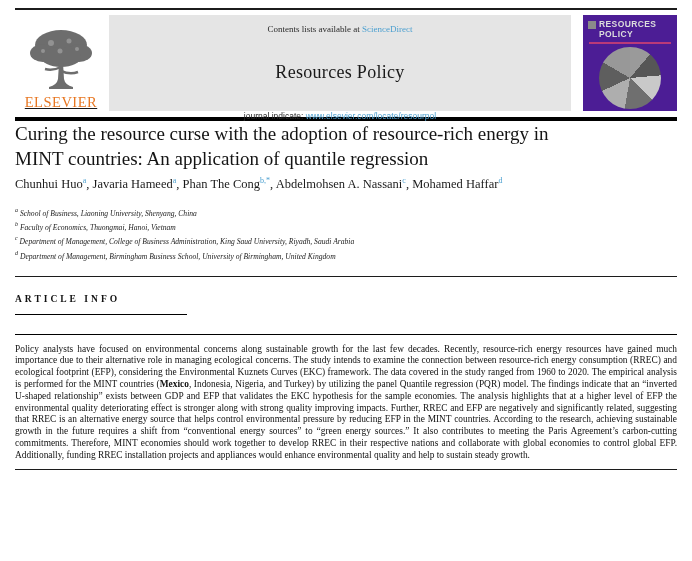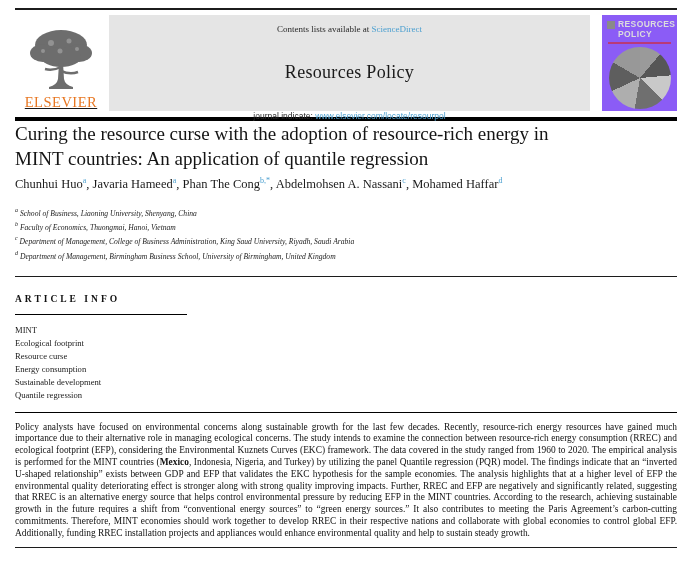--- a/index.html
+++ b/index.html
@@ -17,21 +17,21 @@
   .logo-col { width:92px; display:flex; flex-direction:column; align-items:center; justify-content:flex-end;text-decoration:underline; }
   .logo-col svg { display:block; }
   .elsevier-word { font-size:14.5px; letter-spacing:0.5px; color:#e87722; margin-top:1px; }
 
   .banner { flex:1; background:#e5e5e5; margin-left:2px; margin-right:12px; display:flex; flex-direction:column; justify-content:space-between; text-align:center; padding:9px 0 8px;gap:28px; }
   .contents-line { font-size:9px; color:#2a2a2a; }
   .journal-title { font-size:18px; color:#1a1a1a; letter-spacing:0.3px;text-align:center; }
   .homepage-line { font-family:"Liberation Sans", sans-serif; font-size:8.5px; color:#2a2a2a; }
   .link { color:#4da0d0; text-decoration:none; cursor:pointer; }
 
-  .cover { width:75px; background:#8b5cf6; padding:5px 5px 4px; box-sizing:border-box; }
+  .cover { width:94px; background:#4c1d95; padding:5px 5px 4px; box-sizing:border-box; }
   .cover-head { display:flex; gap:3px; align-items:flex-start; }
   .cover-logo-sq { width:8px; height:8px; background:#8a8a8a; flex:0 0 auto; margin-top:1px; }
   .cover-title { font-family:"Liberation Sans", sans-serif; font-weight:bold; font-size:8.5px; line-height:9.5px; color:#dcdcdc; letter-spacing:0.4px; }
   .cover-pinkline { height:2px; background:#b93a78; margin:3px 1px 3px; }
   .cover-globe { width:62px; height:62px; border-radius:50%; margin:1px auto 0;
     background: conic-gradient(#9a9a9a 0 40deg, #565656 40deg 85deg, #c9c9c9 85deg 135deg, #6f6f6f 135deg 190deg, #aeaeae 190deg 245deg, #5e5e5e 245deg 300deg, #989898 300deg 360deg); }
 
   
   .article-title { font-size:19px; line-height:25px; color:#141414; }
   .authors { font-size:12.5px; line-height:20px; max-width:492px; }
@@ -131,34 +131,20 @@
 
       <div class="affil"><sup>d</sup> <span>Department of Management, Birmingham Business School, University of Birmingham, United Kingdom</span></div>
     </div>
 
   <div class="rule rule-thin"></div>
 
   <div class="columns">
     <div class="col-left">
       <div class="sec-head">ARTICLE INFO</div>
       <div class="head-rule"></div>
-      <div>
-
-          <div class="kw">MINT</div>
-
-          <div class="kw">Ecological footprint</div>
-
-          <div class="kw">Resource curse</div>
-
-          <div class="kw">Energy consumption</div>
-
-          <div class="kw">Sustainable development</div>
-
-          <div class="kw">Quantile regression</div>
-        </div>
     </div>
 
     <div class="col-right">
       <div class="head-rule"></div>
       <div class="abstract-text"><span>Policy analysts have focused on environmental concerns along sustainable growth for the last few decades. Recently, resource-rich energy resources have gained much importance due to their alternative role in managing ecological concerns. The study intends to examine the connection between resource-rich energy consumption (RREC) and ecological footprint (EFP), considering the Environmental Kuznets Curves (EKC) framework. The data covered in the study ranged from 1960 to 2020. The empirical analysis is performed for the MINT countries (</span><b>Mexico</b><span>, Indonesia, Nigeria, and Turkey) by utilizing the panel Quantile regression (PQR) model. The findings indicate that an “inverted U-shaped relationship” exists between GDP and EFP that validates the EKC hypothesis for the sample economies. The analysis highlights that at a higher level of EFP the environmental quality deteriorating effect is stronger along with strong quality improving impacts. Further, RREC and EFP are negatively and significantly related, suggesting that RREC is an alternative energy source that helps control environmental pressure by reducing EFP in the MINT countries. According to the research, achieving sustainable growth in the future requires a shift from “conventional energy sources” to “green energy sources.” It also contributes to meeting the Paris Agreement’s carbon-cutting commitments. Therefore, MINT economies should work together to develop RREC in their respective nations and collaborate with global economies to control global EFP. Additionally, funding RREC installation projects and appliances would enhance environmental quality and help to sustain steady growth.</span></div>
     </div>
   </div>
 
   <div class="rule rule-bottom"></div>
 

